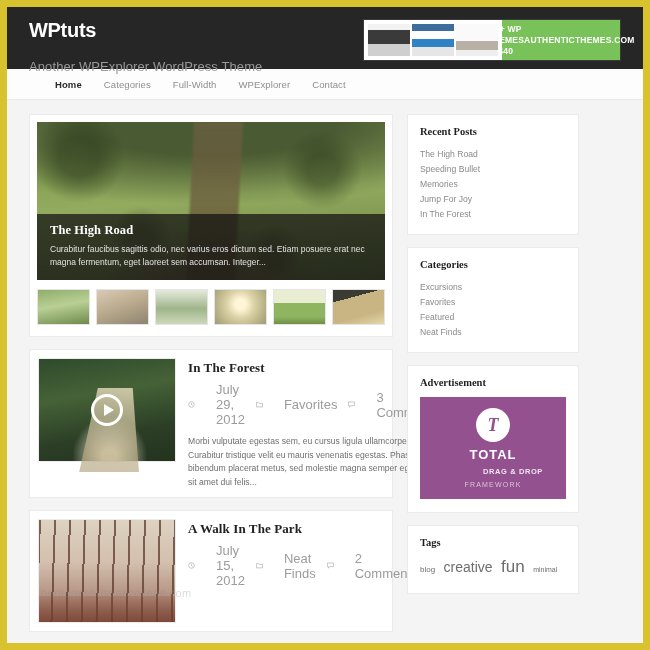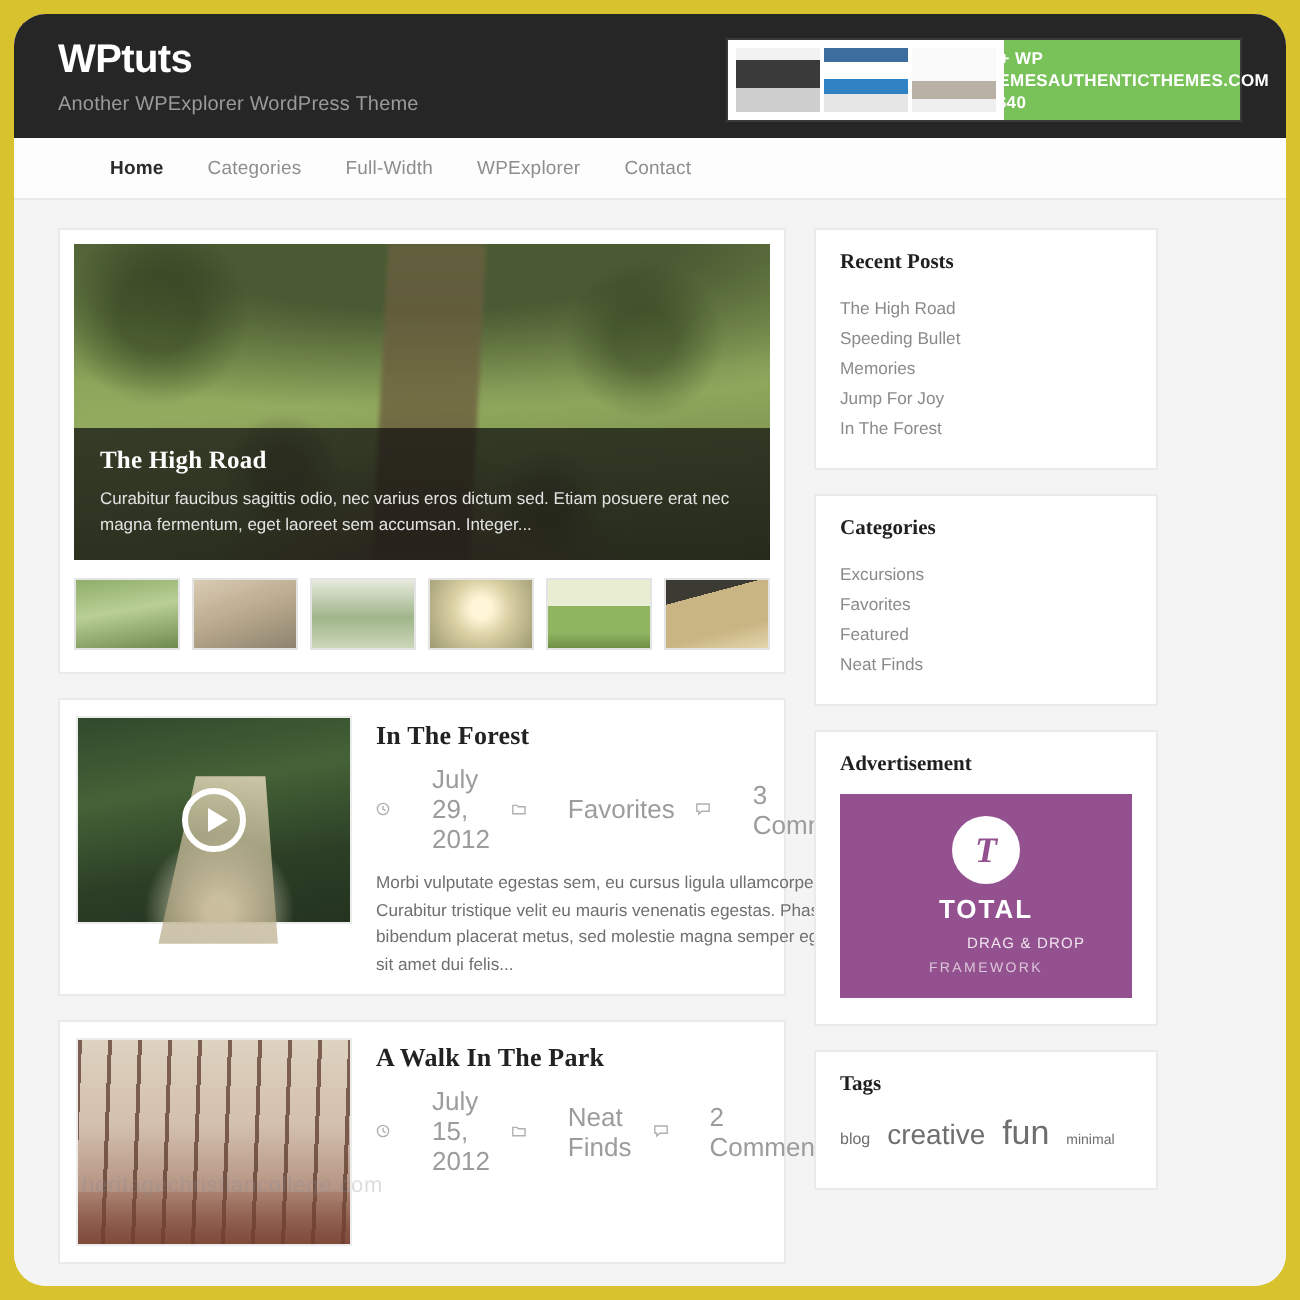--- a/index.html
+++ b/index.html
@@ -7,33 +7,32 @@
   body {
     font-family:"Liberation Sans", sans-serif;
     background:#d8c22e;
     color:#555;
   }
   .page-frame {
     position:absolute; left:7px; top:7px;
     width:636px; height:636px;
     background:#f4f4f4;
     overflow:hidden;
-    border-radius:16px;
   }
   
   .site-header {
     background:#262626; height:62px; position:relative;
     padding:12px 22px 0 22px;
   }
   .site-title {
     font-family:"Liberation Sans", sans-serif;
     color:#fff; font-size:20px; font-weight:bold; letter-spacing:-0.3px;
     line-height:22px;
   }
-  .site-tagline { color:#9a9a9a; font-size:10px; margin-top:6px; letter-spacing:0.1px; }
+  .site-tagline { color:#9a9a9a; font-size:13px; margin-top:18px; letter-spacing:0.1px; }
   .header-ad {
     position:absolute; right:22px; top:12px;
     width:258px; height:42px; display:flex;
     background:#fff; border:1px solid #3a3a3a;
   }
   .ad-thumbs { flex:1; display:flex; align-items:center; gap:2px; padding:3px 4px; background:#fff; }
   .ad-thumb { flex:1; height:32px; background:#e8e8e8; position:relative; overflow:hidden; }
   .ad-thumb.t1 { background:linear-gradient(180deg,#f2f2f2 0 18%,#3a3a3a 18% 62%,#cfcfcf 62% 100%); }
   .ad-thumb.t2 { background:linear-gradient(180deg,#3c6d9e 0 22%,#ffffff 22% 48%,#2f82c4 48% 72%,#e6e6e6 72% 100%); }
   .ad-thumb.t3 { background:linear-gradient(180deg,#fafafa 0 52%,#b9b0a6 52% 80%,#efefef 80% 100%); }
@@ -160,21 +159,21 @@
     width:100%; height:102px; background:#93528f;
     display:flex; flex-direction:column; align-items:center; justify-content:center; gap:5px;
   }
   .promo-logo {
     width:34px; height:34px; border-radius:50%; background:#fff;
     display:flex; align-items:center; justify-content:center;
     font-family:"Liberation Serif", serif; font-style:italic; font-weight:bold;
     font-size:18px; color:#93528f;
   }
   .promo-t1 { color:#fff; font-size:13px; font-weight:bold; letter-spacing:1px; }
-  .promo-t2 { color:#f0e4ef; font-size:7.5px; font-weight:normal; letter-spacing:0.6px;margin-left:40px; }
+  .promo-t2 { color:#f0e4ef; font-size:7.5px; font-weight:bold; letter-spacing:0.6px;margin-left:40px; }
   .promo-t3 { color:#dcc6da; font-size:7px; letter-spacing:1.2px; }
   .tag-cloud { line-height:20px; }
   .tag { color:#6e6e6e; cursor:pointer; margin-right:4px; }
   .watermark {
     position:absolute; left:34px; bottom:44px; font-size:11px;
     color:rgba(140,140,150,.30); letter-spacing:0.4px; pointer-events:none;
   }
 </style>
 </head>
 <body>

